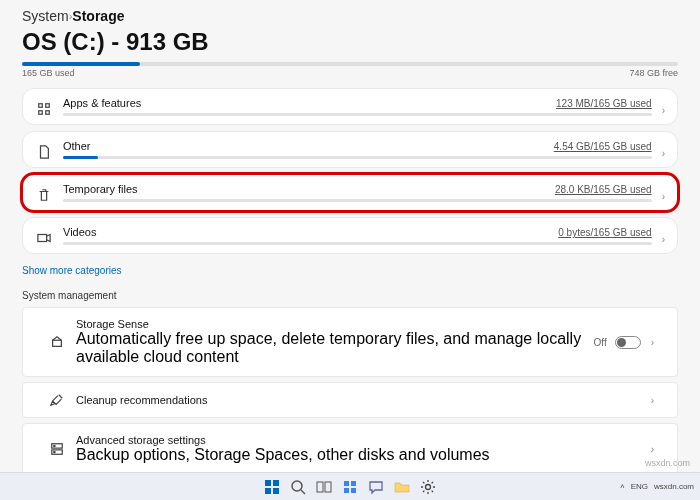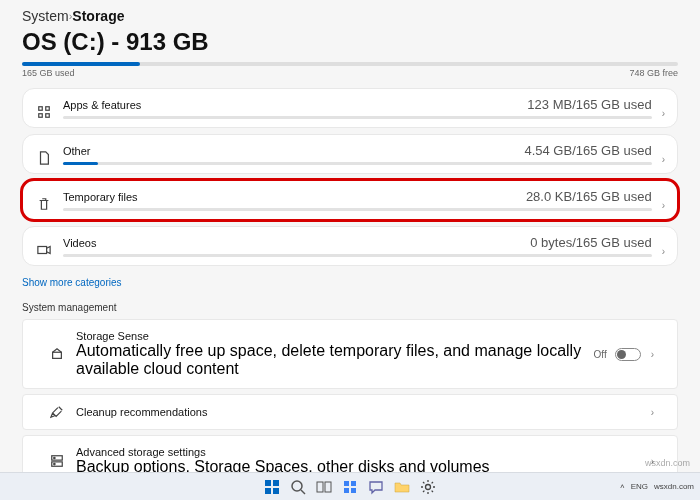--- a/index.html
+++ b/index.html
@@ -12,21 +12,21 @@
   .big-bar { height: 4px; background: #dedede; border-radius: 2px; position: relative; margin-bottom: 2px; }
   .big-bar .fill { position: absolute; height: 100%; background: #0067c0; border-radius: 2px; }
   .big-info { display: flex; justify-content: space-between; font-size: 9px; color: #666; margin-bottom: 10px; }
   .card { background: #fff; border: 1px solid #e8e8e8; border-radius: 12px; display: flex; align-items: flex-end; padding: 8px 12px 8px 10px; margin-bottom: 6px; }
   .card.highlighted { outline: 3px solid #d60000; outline-offset: -1px; }
   .card .icon { width: 22px; display: flex; justify-content: center; align-items: center; color: #333; }
   .card .icon svg { width: 14px; height: 14px; stroke: #444; fill: none; stroke-width: 1.4; }
   .card .body { flex: 1; padding-left: 8px; }
   .card .row1 { display: flex; justify-content: space-between; align-items: baseline; }
   .card .label { font-size: 11px; color: #111; font-weight: 500; }
-  .card .used { font-size: 13px; color: #555; }
+  .card .used { font-size: 10px; color: #555; text-decoration: underline; }
   .card .bar { height: 3px; background: #e2e2e2; border-radius: 2px; margin-top: 4px; position: relative; }
   .card .bar .bfill { position: absolute; height: 100%; background: #0067c0; border-radius: 2px; }
   .card .chevron { color: #888; font-size: 10px; padding-left: 10px; }
   .link { font-size: 10px; color: #0067c0; cursor: pointer; margin: 4px 0 10px 0; display: inline-block; }
   .section-label { font-size: 10px; color: #333; font-weight: 500; margin: 4px 0 6px 0; }
   .mgmt-card { background: #fff; border: 1px solid #e8e8e8; border-radius: 4px; display: flex; align-items: center; padding: 10px 23px; margin-bottom: 5px; }
   .mgmt-card .icon { width: 22px; display: flex; justify-content: center; }
   .mgmt-card .icon svg { width: 14px; height: 14px; stroke: #444; fill: none; stroke-width: 1.4; }
   .mgmt-card .mb { flex: 1; padding-left: 8px; }
   .mgmt-card .ml { font-size: 11px; color: #111; font-weight: 500; }

